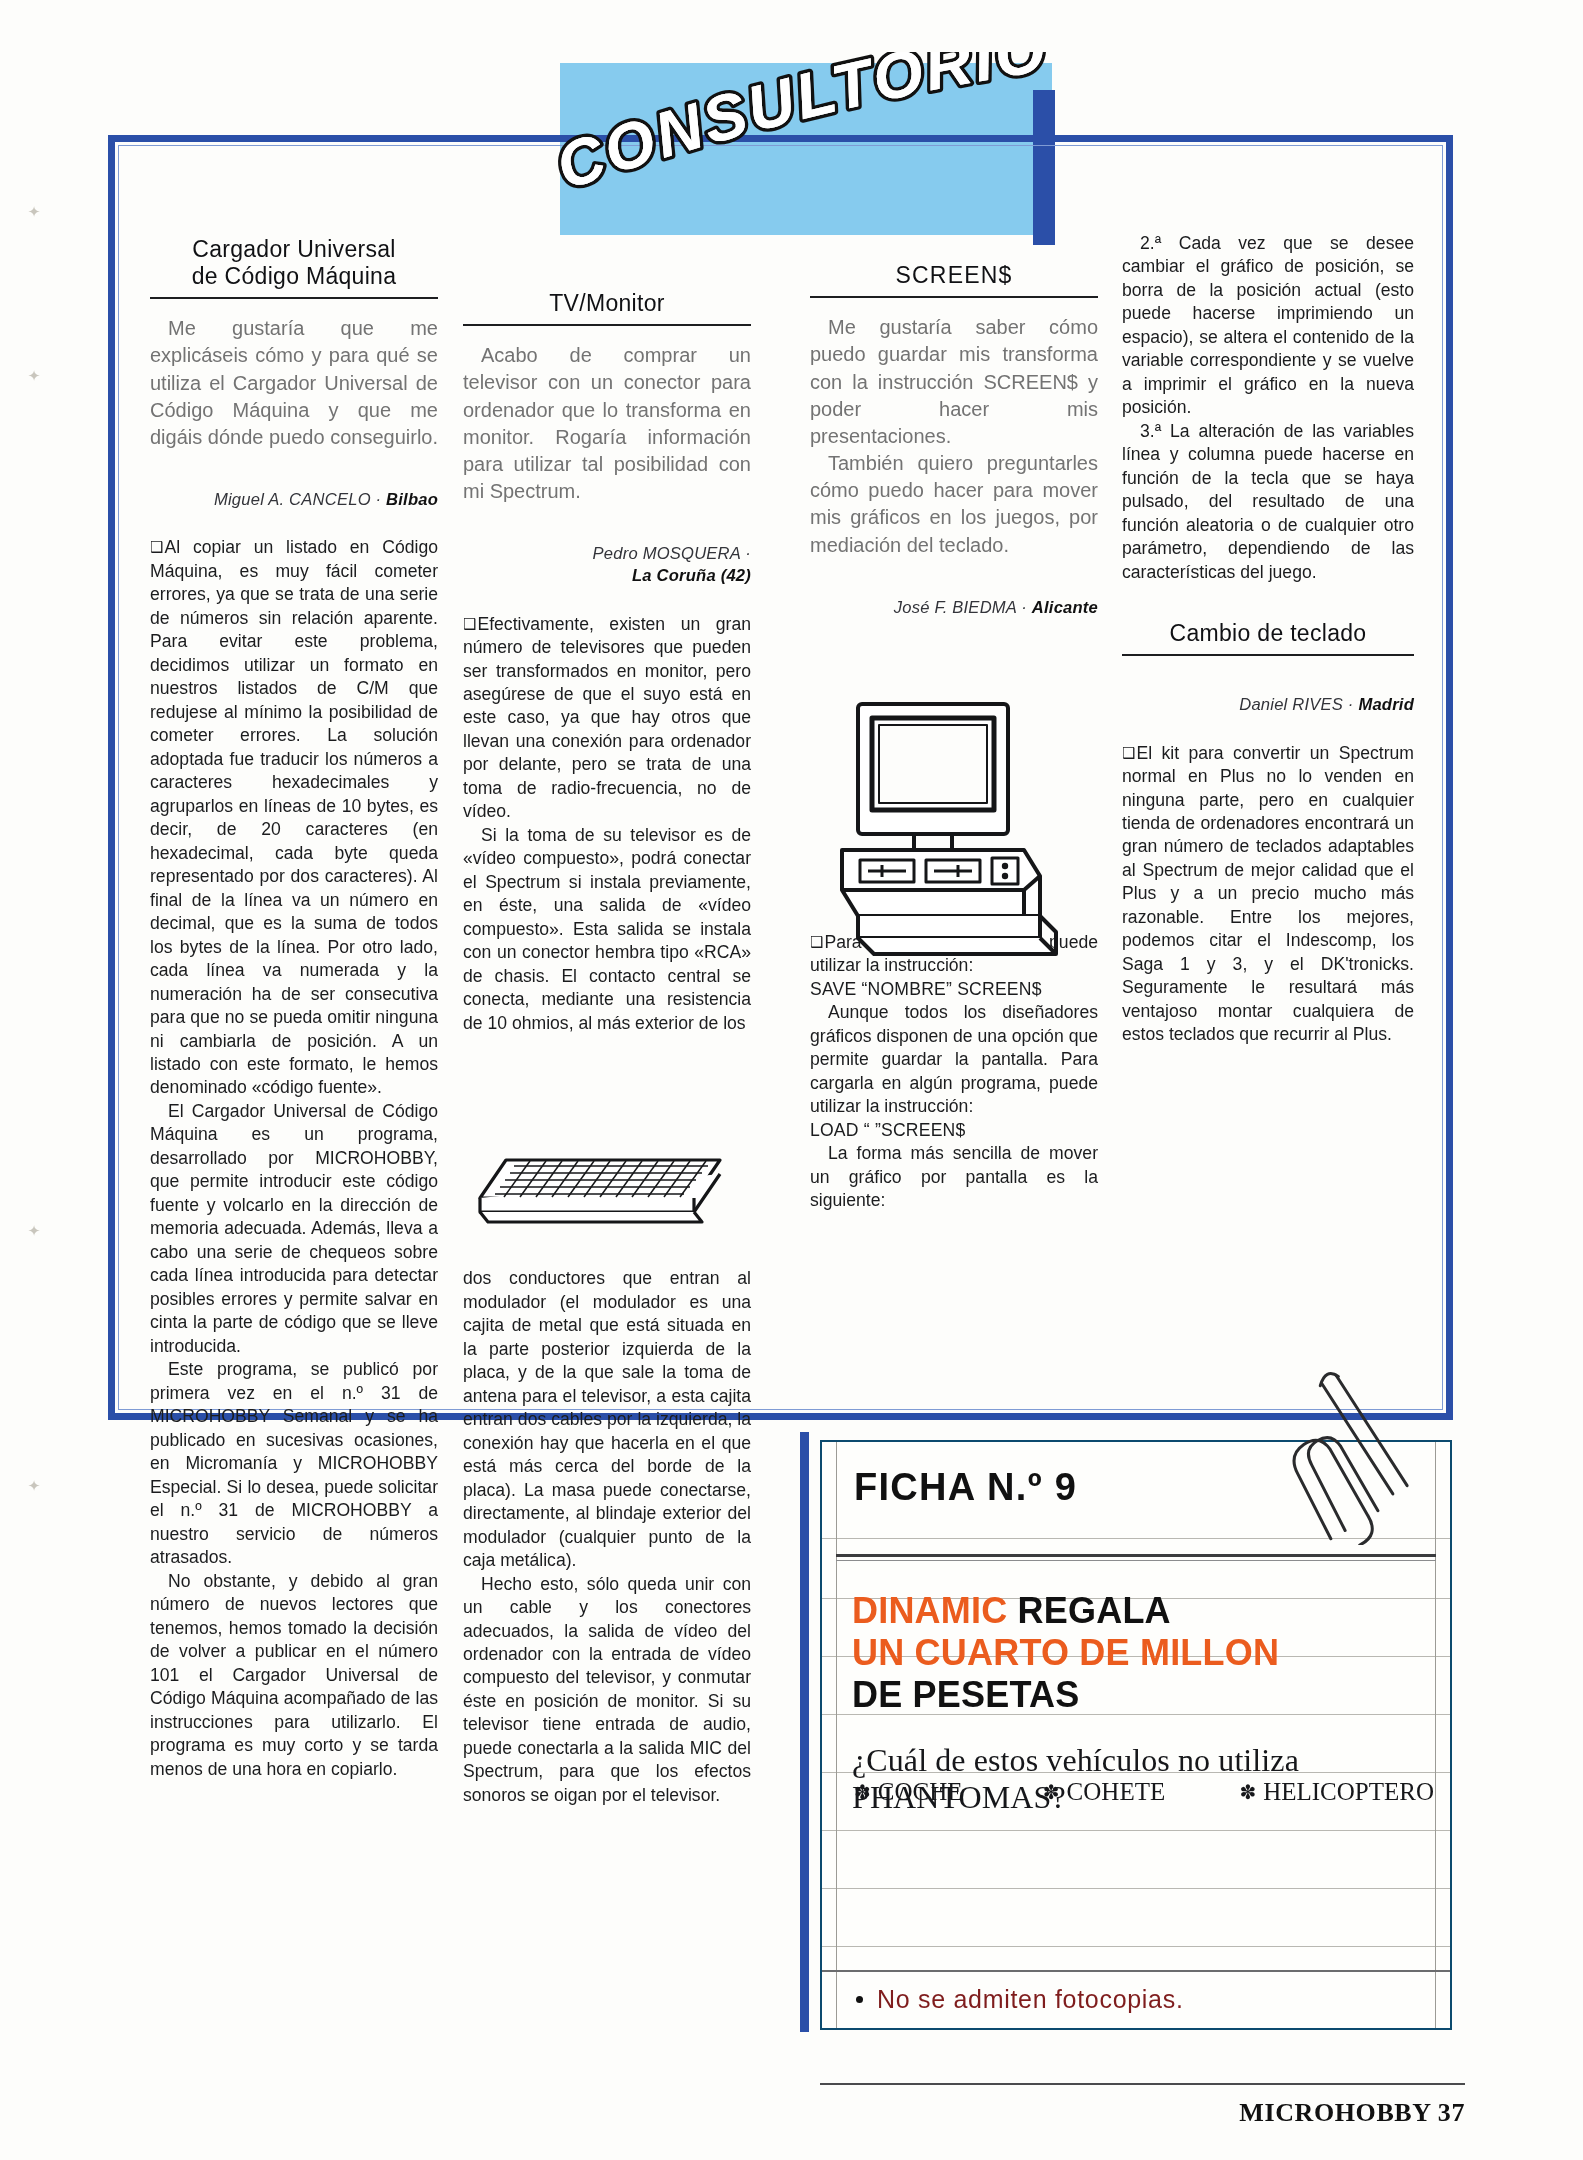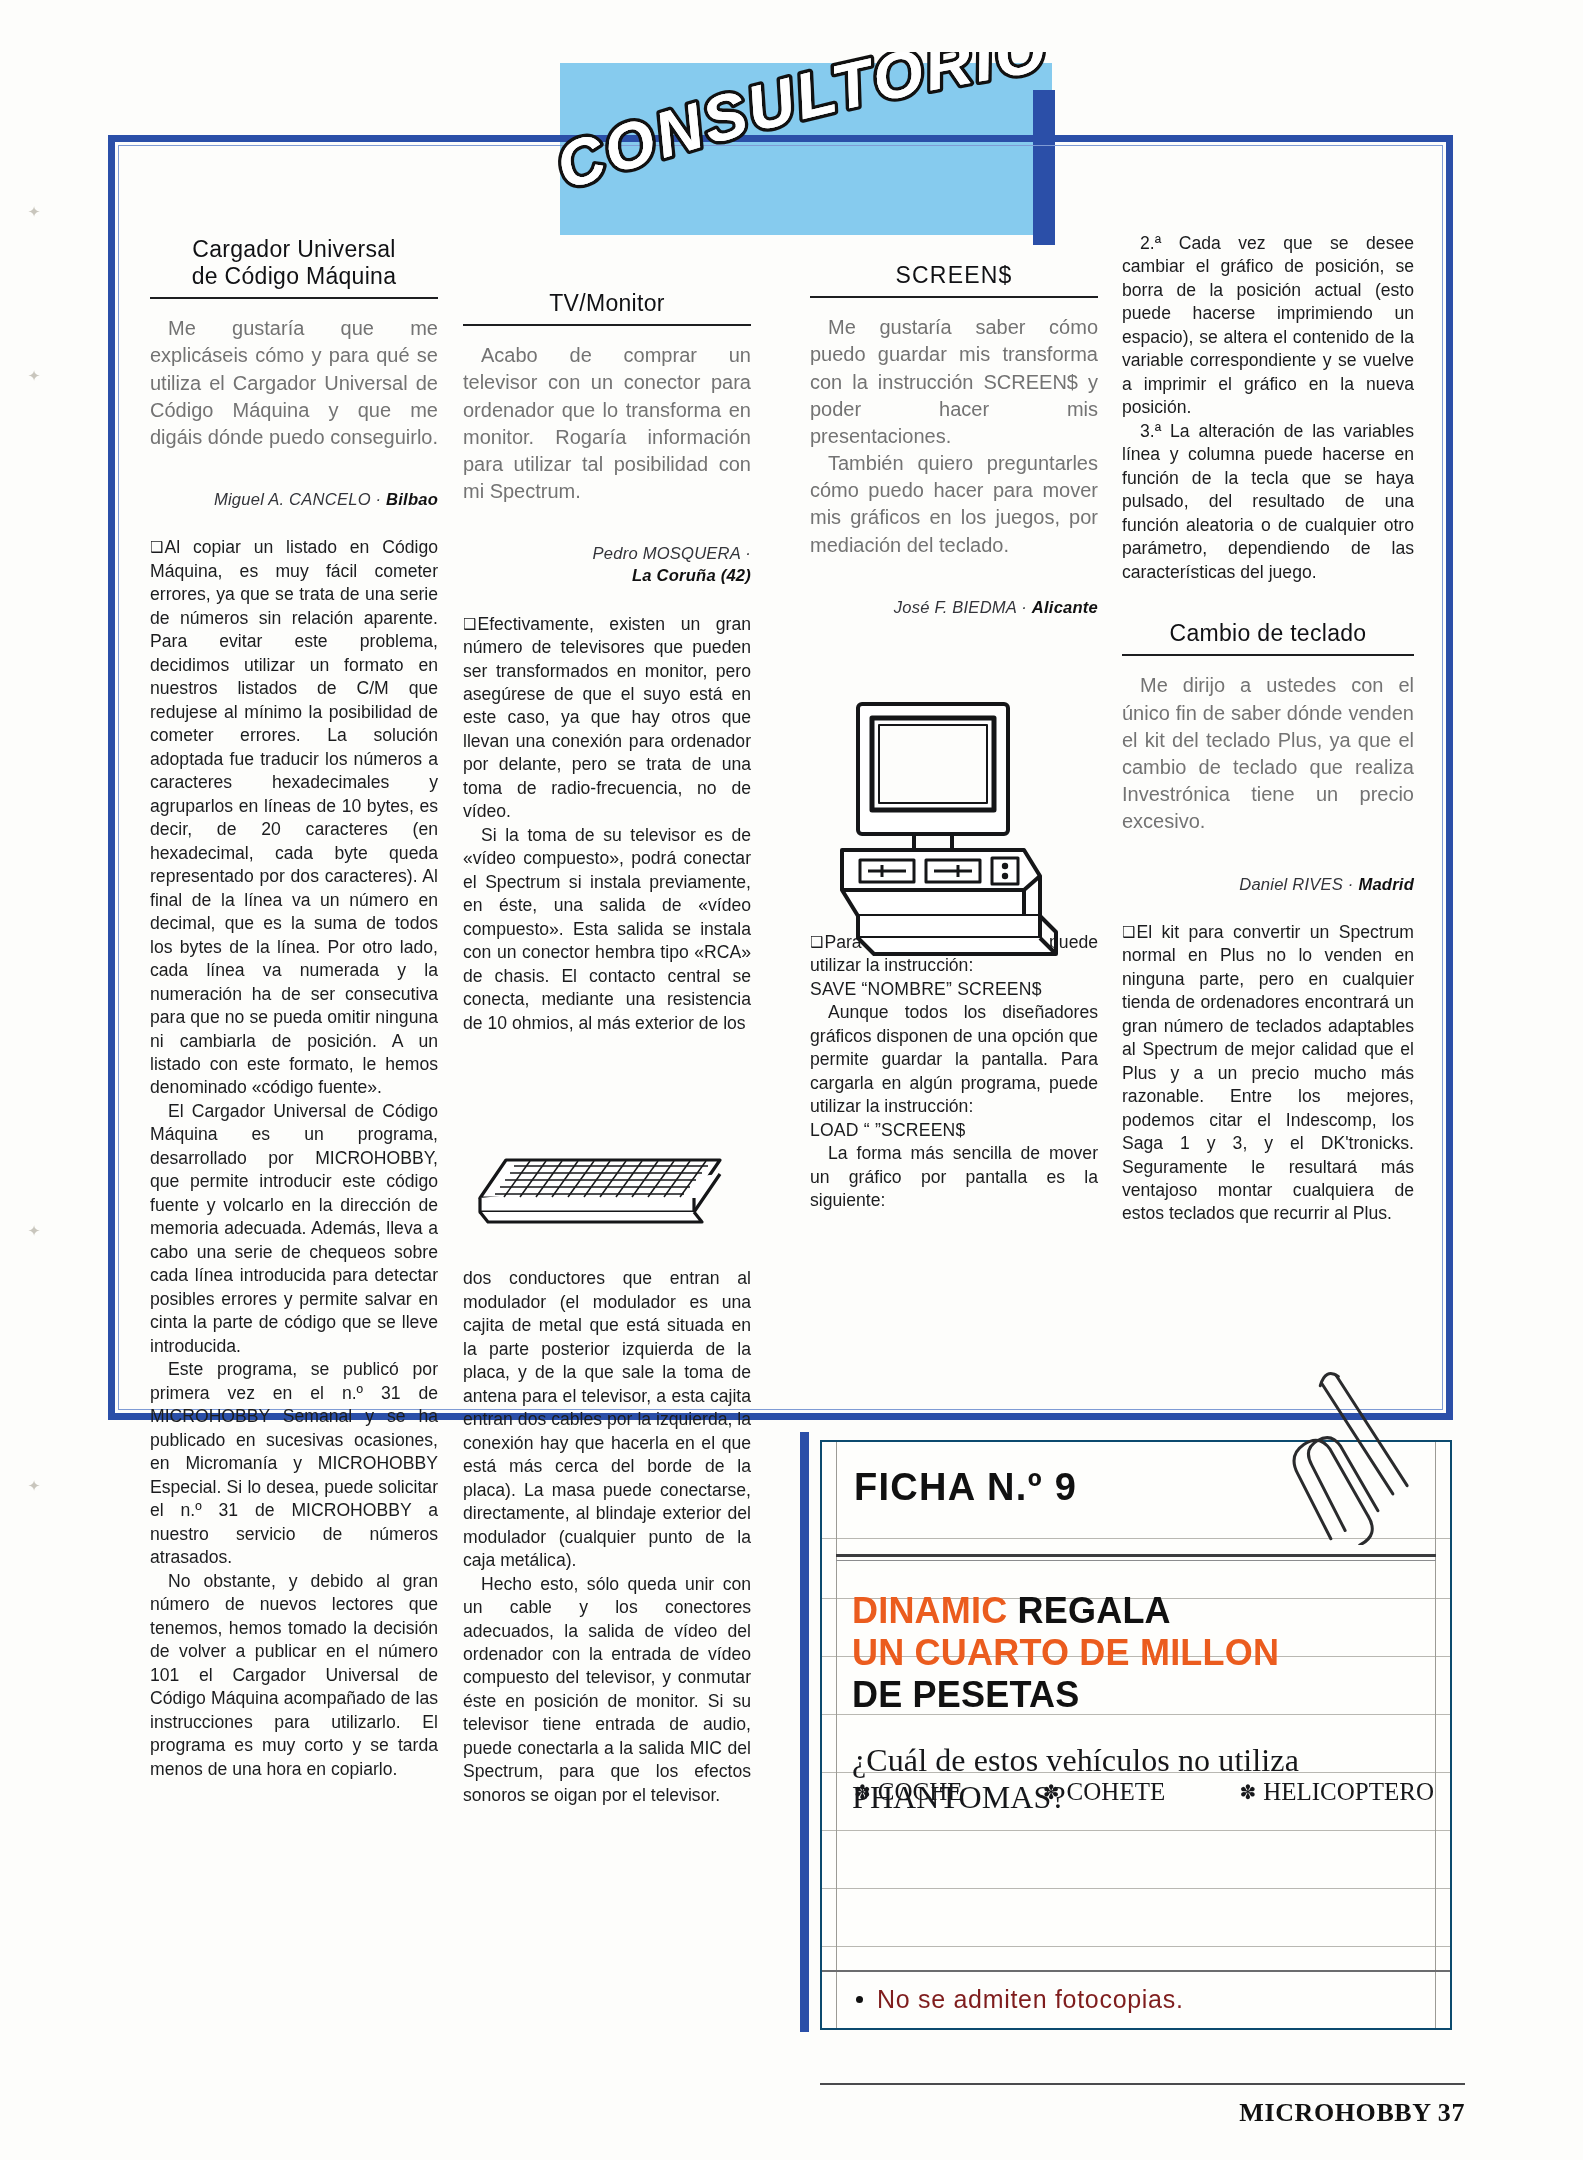--- a/index.html
+++ b/index.html
@@ -431,23 +431,20 @@
   <div class="col c4">
     <div class="answer" style="margin-top:0">
       <p>2.ª  Cada vez que se desee cambiar el gráfico de posición, se borra de la posición actual (esto puede hacerse imprimiendo un espacio), se altera el contenido de la variable correspondiente y se vuelve a imprimir el gráfico en la nueva posición.</p>
       <p>3.ª  La alteración de las variables línea y columna puede hacerse en función de la tecla que se haya pulsado, del resultado de una función aleatoria o de cualquier otro parámetro, dependiendo de las características del juego.</p>
     </div>
 
     <div class="gap-sm"></div>
 
     <h2 class="sec" style="margin-top:22px">Cambio de teclado</h2>
 
-    <div class="question">
-      <p>Me dirijo a ustedes con el único fin de saber dónde venden el kit del teclado Plus, ya que el cambio de teclado que realiza Investrónica tiene un precio excesivo.</p>
-    </div>
 
     <div class="sig">
       <span>Daniel RIVES ·</span>
       <span class="city">Madrid</span>
     </div>
 
     <div class="answer">
       <p class="first"><span class="sq">❑</span><span>El kit para convertir un Spectrum normal en Plus no lo venden en ninguna parte, pero en cualquier tienda de ordenadores encontrará un gran número de teclados adaptables al Spectrum de mejor calidad que el Plus y a un precio mucho más razonable. Entre los mejores, podemos citar el Indescomp, los Saga 1 y 3, y el DK'tronicks. Seguramente le resultará más ventajoso montar cualquiera de estos teclados que recurrir al Plus.</span></p>
     </div>
   </div>

